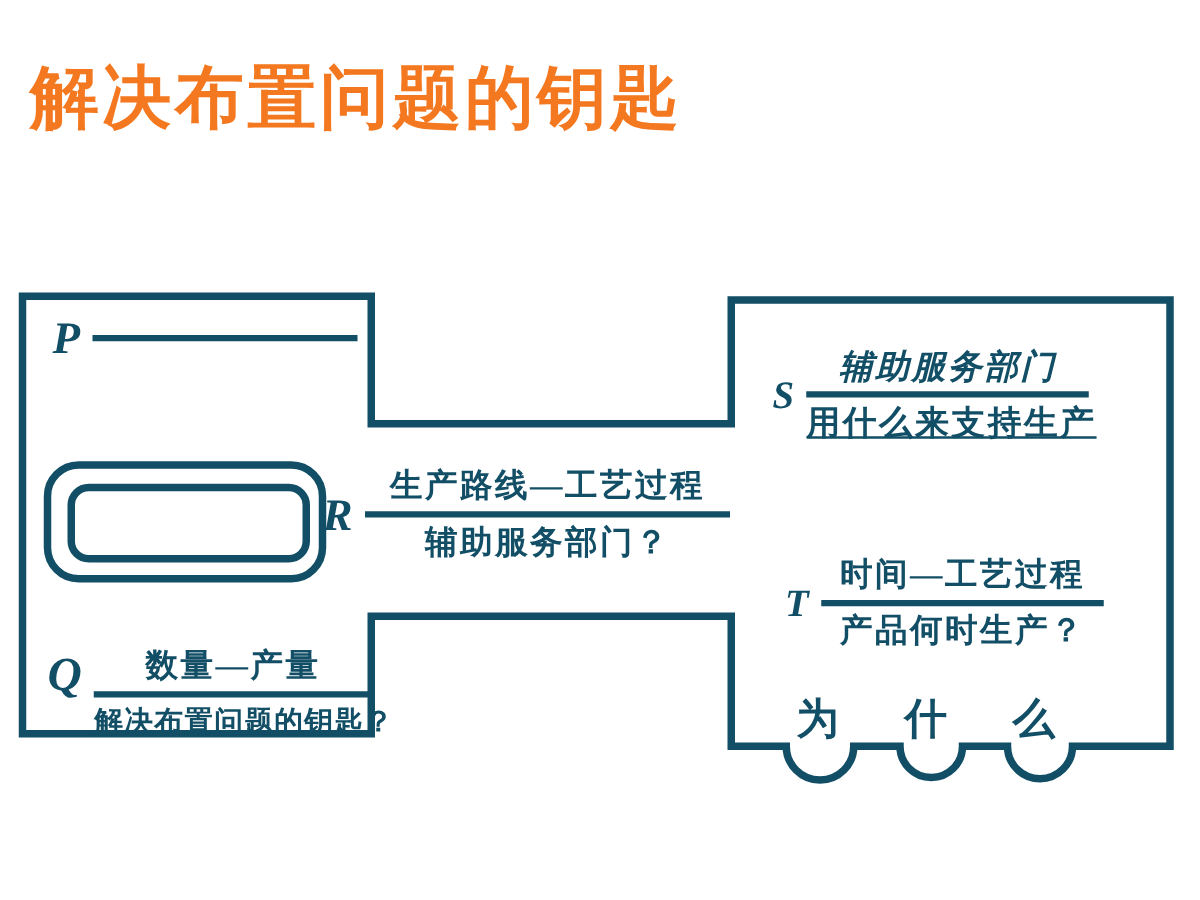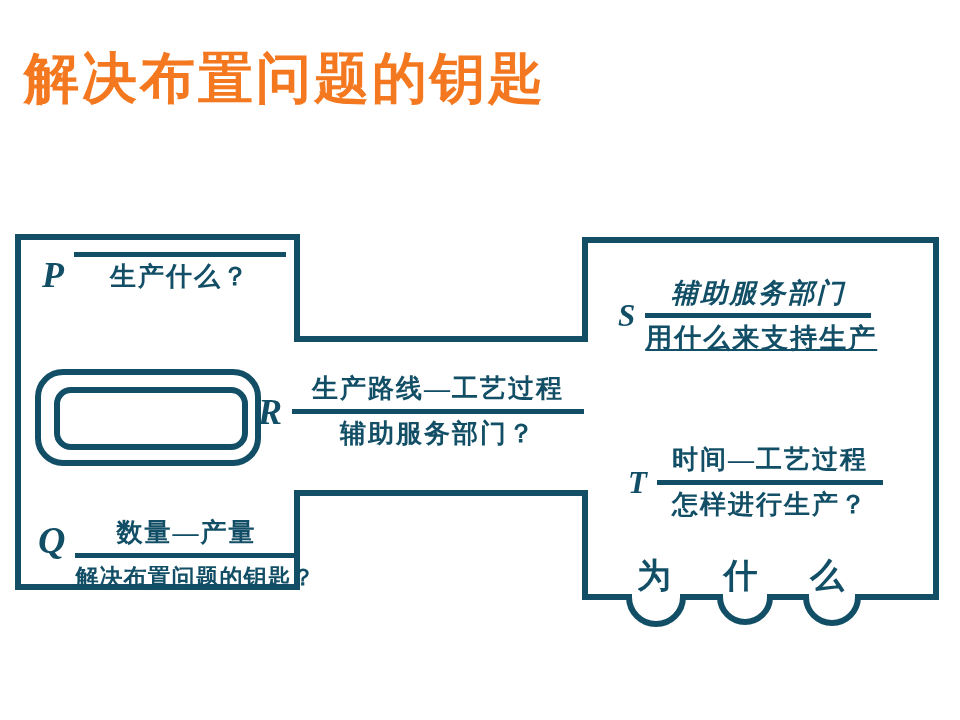--- a/index.html
+++ b/index.html
@@ -80,21 +80,20 @@
              H683 A27 27 0 0 1 629 597
              H585 V493 H297 V587 H18 Z"></path>
     <rect x="38" y="372" width="220" height="91" rx="25"></rect>
     <rect x="57" y="390" width="188" height="57" rx="14"></rect>
   </svg>
 
   <div class="kgroup" style="left:42px; top:252px;">
     <span class="kletter" style="font-size:36px;">P</span>
     <div class="kfrac" style="width:212px;">
       <div class="kbar"></div>
-      <div class="kden">生产什么？</div>
     </div>
   </div>
 
   <div class="kgroup" style="left:38px; top:481px;">
     <span class="kletter" style="font-size:38px;">Q</span>
     <div class="kfrac" style="width:222px;margin-top:32px;">
       <div class="knum">数量—产量</div>
       <div class="kbar"></div>
       <div class="kden" style="font-size:23px; letter-spacing:1px;">解决布置问题的钥匙？</div>
     </div>
@@ -116,21 +115,21 @@
       <div class="kbar"></div>
       <div class="kden" style="font-size:27px;text-decoration:underline;">用什么来支持生产</div>
     </div>
   </div>
 
   <div class="kgroup" style="left:628px; top:440px;">
     <span class="kletter" style="font-size:31px;">T</span>
     <div class="kfrac" style="width:226px;">
       <div class="knum">时间—工艺过程</div>
       <div class="kbar"></div>
-      <div class="kden">怎样进行生产？</div>
+      <div class="kden">产品何时生产？</div>
     </div>
   </div>
 
   <div class="why" style="left:637px; top:558px; width:207px;">
     <span>为</span>
     <span>什</span>
     <span>么</span>
   </div>
 
 </div>

